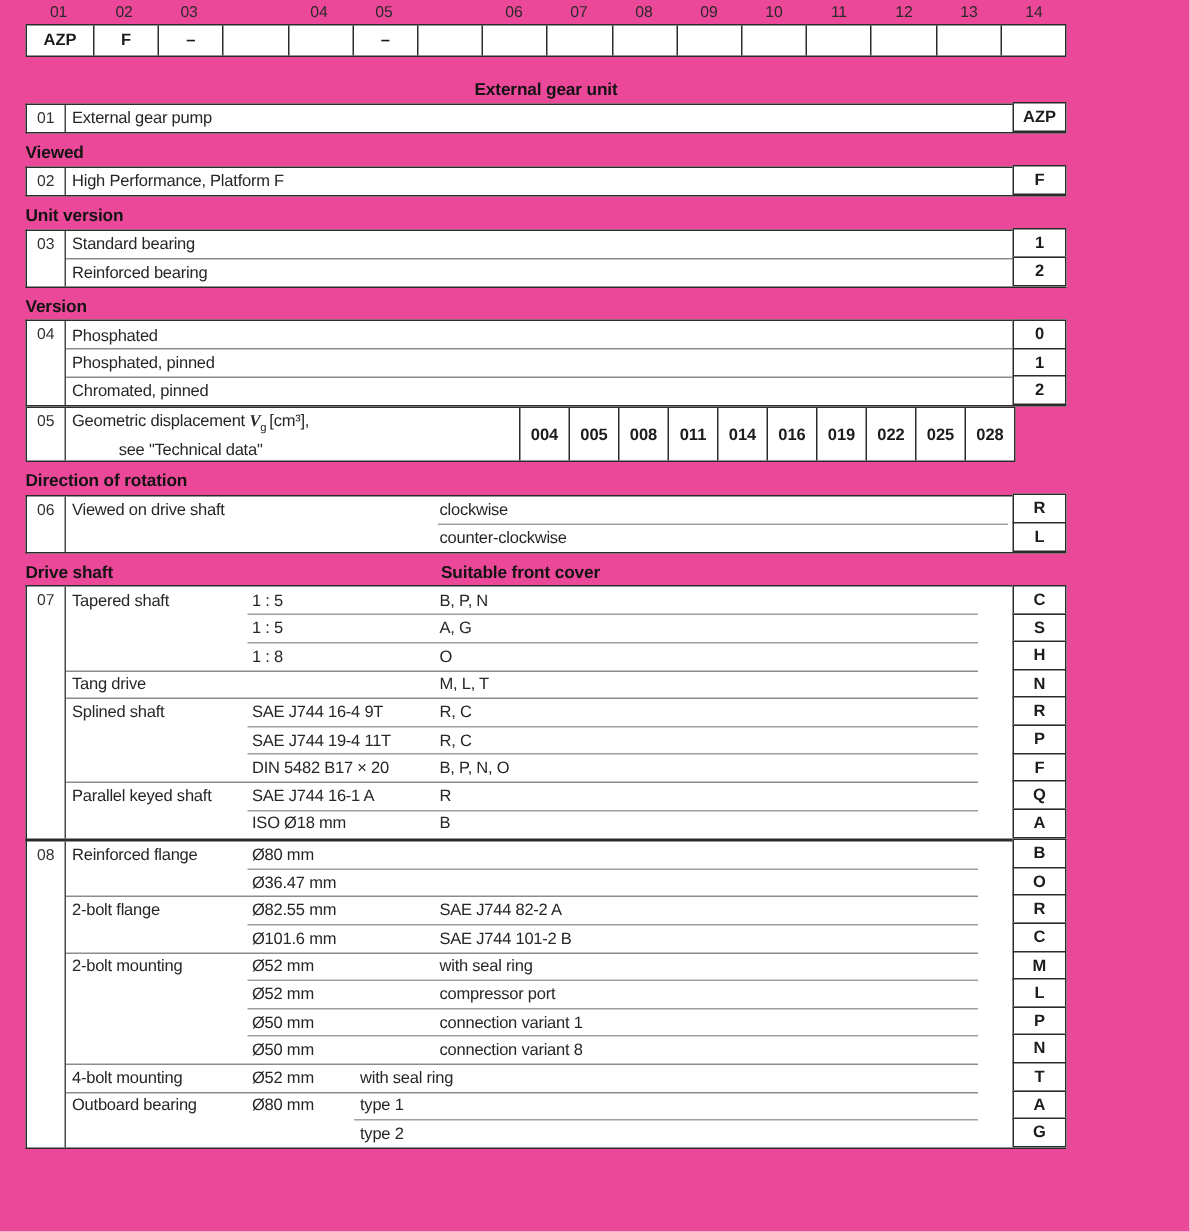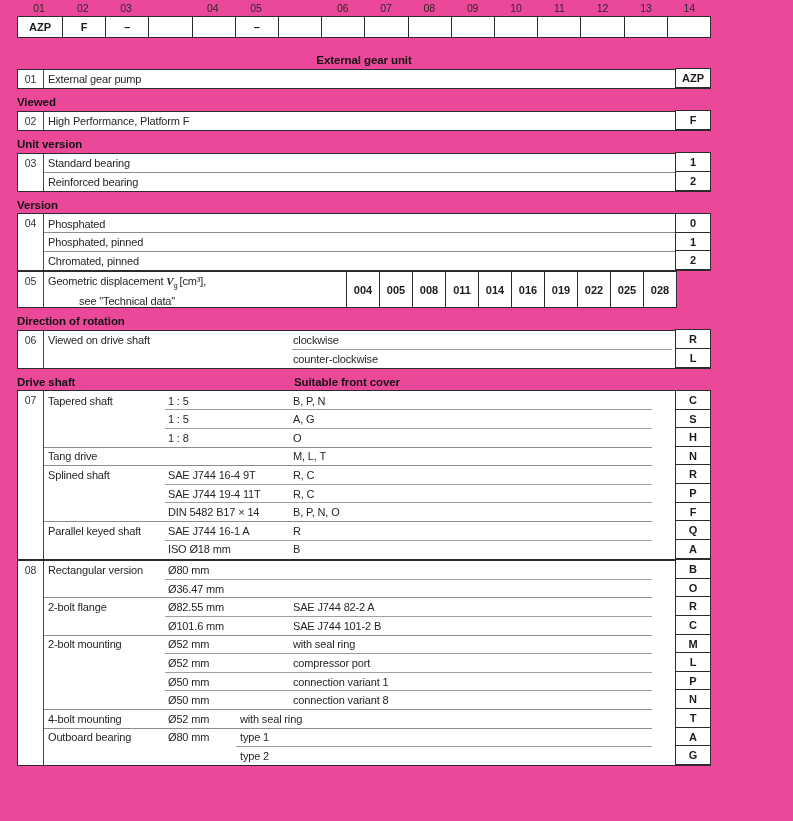--- a/index.html
+++ b/index.html
@@ -271,21 +271,21 @@
             <div class="codebox">R</div>
           </div>
           <div class="row">
             <div class="sep sub2"></div>
             <span class="c2">SAE J744 19-4 11T</span>
             <span class="c3">R, C</span>
             <div class="codebox">P</div>
           </div>
           <div class="row">
             <div class="sep sub2"></div>
-            <span class="c2">DIN 5482 B17 × 14</span>
+            <span class="c2">DIN 5482 B17 × 20</span>
             <span class="c3">B, P, N, O</span>
             <div class="codebox">F</div>
           </div>
           <div class="row">
             <div class="sep group"></div>
             <span class="c1">Parallel keyed shaft</span>
             <span class="c2">SAE J744 16-1 A</span>
             <span class="c3">R</span>
             <div class="codebox">Q</div>
           </div>
@@ -294,21 +294,21 @@
             <span class="c2">ISO Ø18 mm</span>
             <span class="c3">B</span>
             <div class="codebox">A</div>
           </div>
         </div>
       </div>
       <div class="table" style="--sepR: 59px;">
         <div class="numcol">08</div>
         <div class="rows">
           <div class="row">
-            <span class="c1">Rectangular version</span>
+            <span class="c1">Reinforced flange</span>
             <span class="c2">Ø80 mm</span>
             <div class="codebox">B</div>
           </div>
           <div class="row">
             <div class="sep sub2"></div>
             <span class="c2">Ø36.47 mm</span>
             <div class="codebox">O</div>
           </div>
           <div class="row">
             <div class="sep group"></div>

